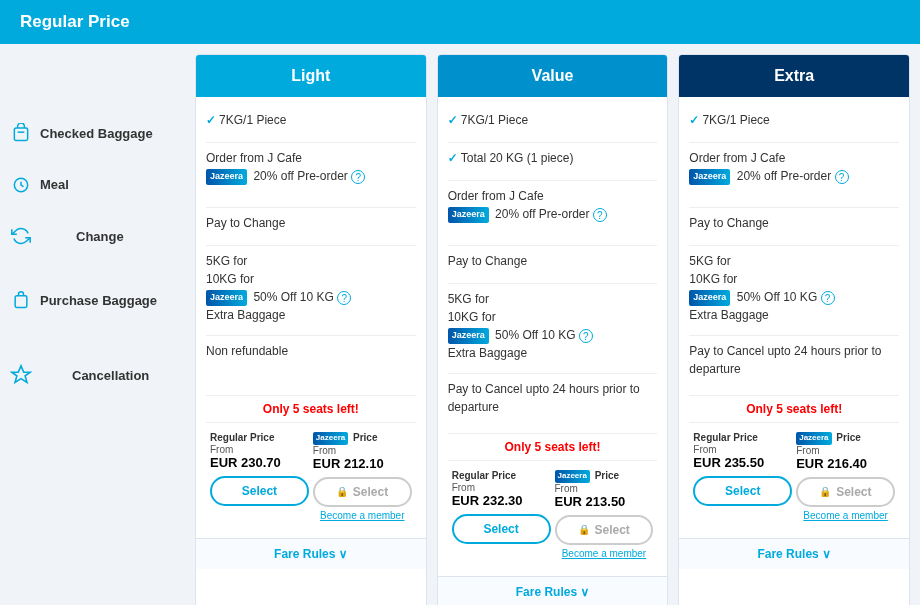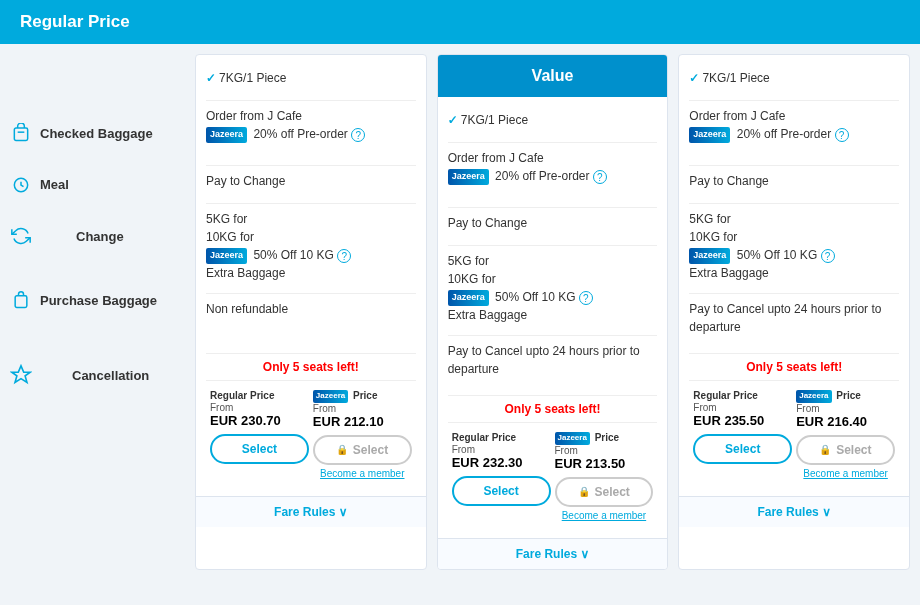--- a/index.html
+++ b/index.html
@@ -291,20 +291,23 @@
             <path d="M12 2L9 9H2l5.5 4-2 7L12 16l6.5 4-2-7L22 9h-7z"></path>
           </svg>
         </span>
         <span>Cancellation</span>
       </div>
     </div>
 
     <div class="fare-cols">
 
       <div class="fare-col">
+        <div class="fare-col-header light">
+          <span>Light</span>
+        </div>
         <div class="fare-body">
 
           <div class="fare-section cabin-section">
             <div class="fare-item"><span class="checkmark">✓</span><span>7KG/1 Piece</span></div>
           </div>
 
 
           <div class="fare-section meal-section">
             <div class="fare-item"><span>Order from J Cafe</span></div>
             <div class="fare-item">
@@ -367,20 +370,23 @@
       <div class="fare-col">
         <div class="fare-col-header value">
           <span>Value</span>
         </div>
         <div class="fare-body">
 
           <div class="fare-section cabin-section">
             <div class="fare-item"><span class="checkmark">✓</span><span>7KG/1 Piece</span></div>
           </div>
 
+          <div class="fare-section checked-section">
+            <div class="fare-item"><span class="checkmark">✓</span><span>Total 20 KG (1 piece)</span></div>
+          </div>
 
           <div class="fare-section meal-section">
             <div class="fare-item"><span>Order from J Cafe</span></div>
             <div class="fare-item">
               <span class="promo-badge">Jazeera</span>
               <span>20% off Pre-order</span>
               <span class="help-icon">?</span>
             </div>
           </div>
 
@@ -428,20 +434,23 @@
               <div class="become-member">Become a member</div>
             </div>
           </div>
         </div>
         <div class="fare-rules-row">
           <span>Fare Rules</span> ∨
         </div>
       </div>
 
       <div class="fare-col">
+        <div class="fare-col-header extra">
+          <span>Extra</span>
+        </div>
         <div class="fare-body">
 
           <div class="fare-section cabin-section">
             <div class="fare-item"><span class="checkmark">✓</span><span>7KG/1 Piece</span></div>
           </div>
 
 
           <div class="fare-section meal-section">
             <div class="fare-item"><span>Order from J Cafe</span></div>
             <div class="fare-item">

